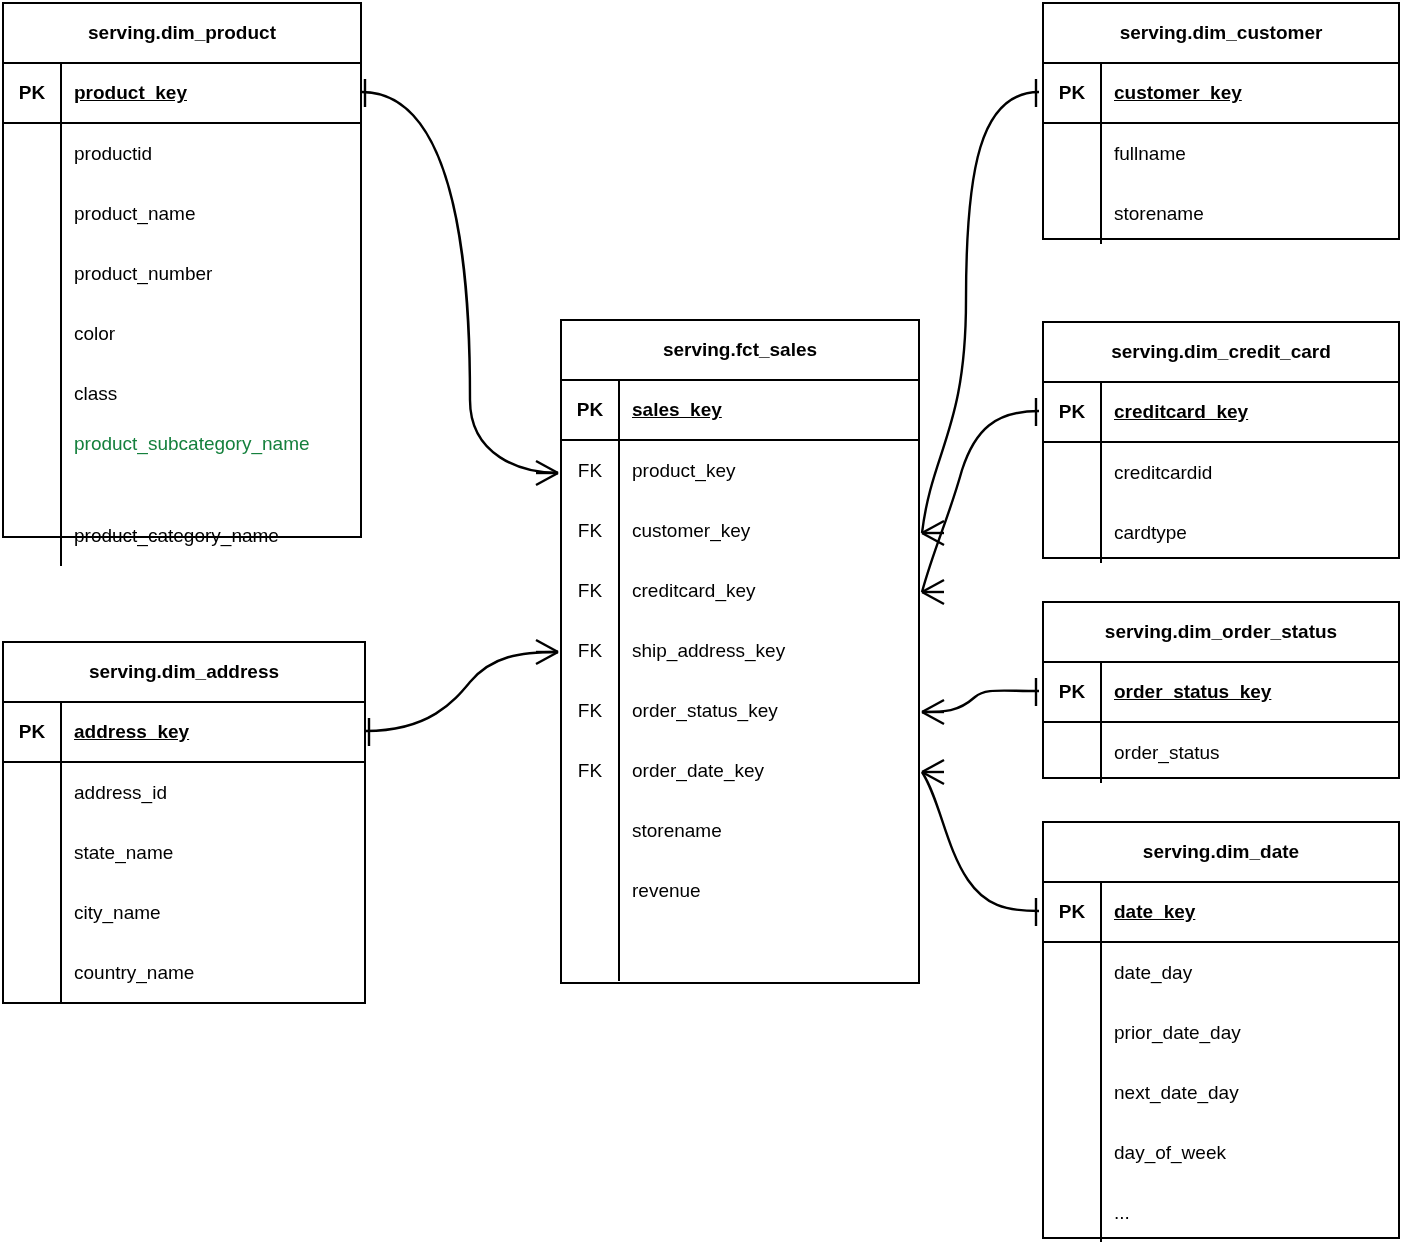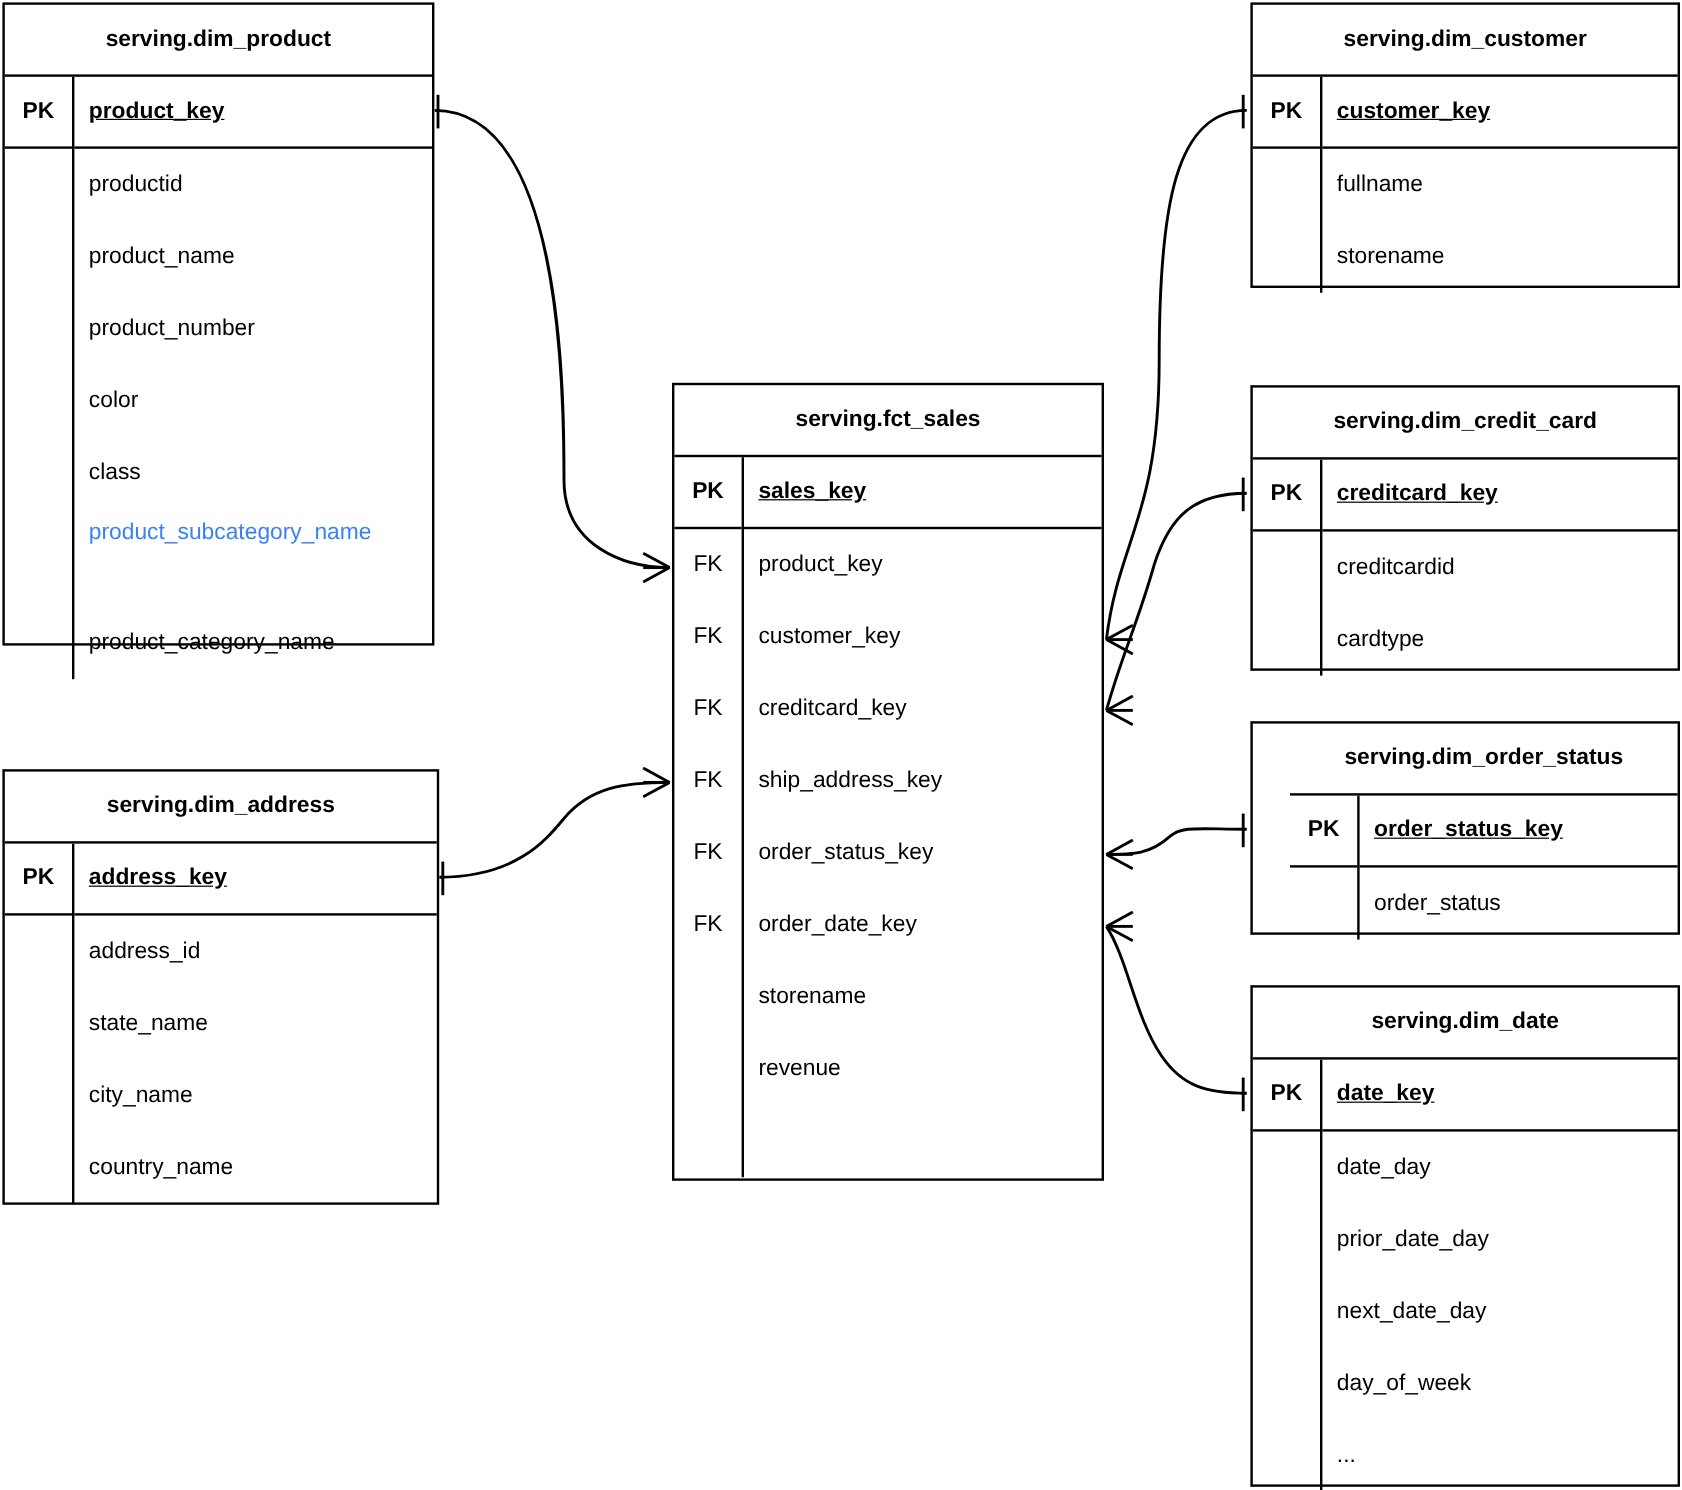--- a/index.html
+++ b/index.html
@@ -79,21 +79,21 @@
     text-decoration: underline;
   }
   .wrap-cell {
     display: block;
     box-sizing: border-box;
     height: 82px;
     padding-left: 12px;
     padding-top: 6px;
     font-size: 19px;
     line-height: 27px;
-    color: #3b82f6;
+    color: #15803d;
     white-space: normal;
     word-break: break-all;
   }
   #links {
     position: absolute;
     left: 0;
     top: 0;
     width: 1402px;
     height: 1242px;
     pointer-events: none;
@@ -282,21 +282,21 @@
       <div class="attr-col">
         <div class="cell pk-sep">
           <span class="pk-name">creditcard_key</span>
         </div>
         <div class="cell">creditcardid</div>
         <div class="cell">cardtype</div>
       </div>
     </div>
   </div>
 
-  <div class="entity" style="left:1042px; top:601px; width:358px; height:178px;padding-left:31px;">
+  <div class="entity" style="left:1042px; top:601px; width:358px; height:178px;">
     <div class="entity-title">serving.dim_order_status</div>
     <div class="entity-body">
       <div class="key-col">
         <div class="cell pk-sep">PK</div>
         <div class="cell"></div>
       </div>
       <div class="attr-col">
         <div class="cell pk-sep">
           <span class="pk-name">order_status_key</span>
         </div>

